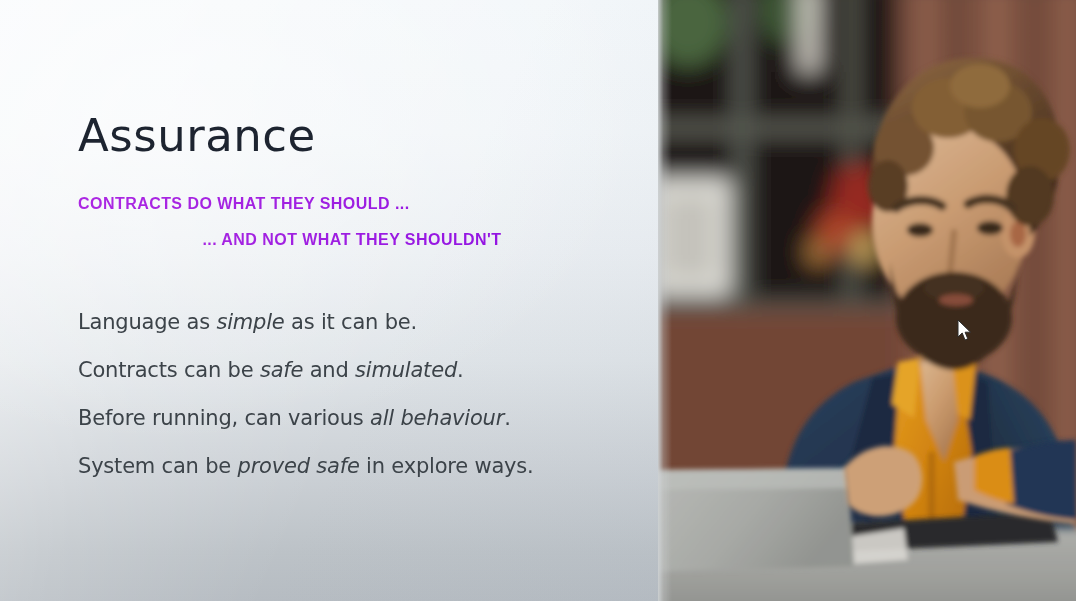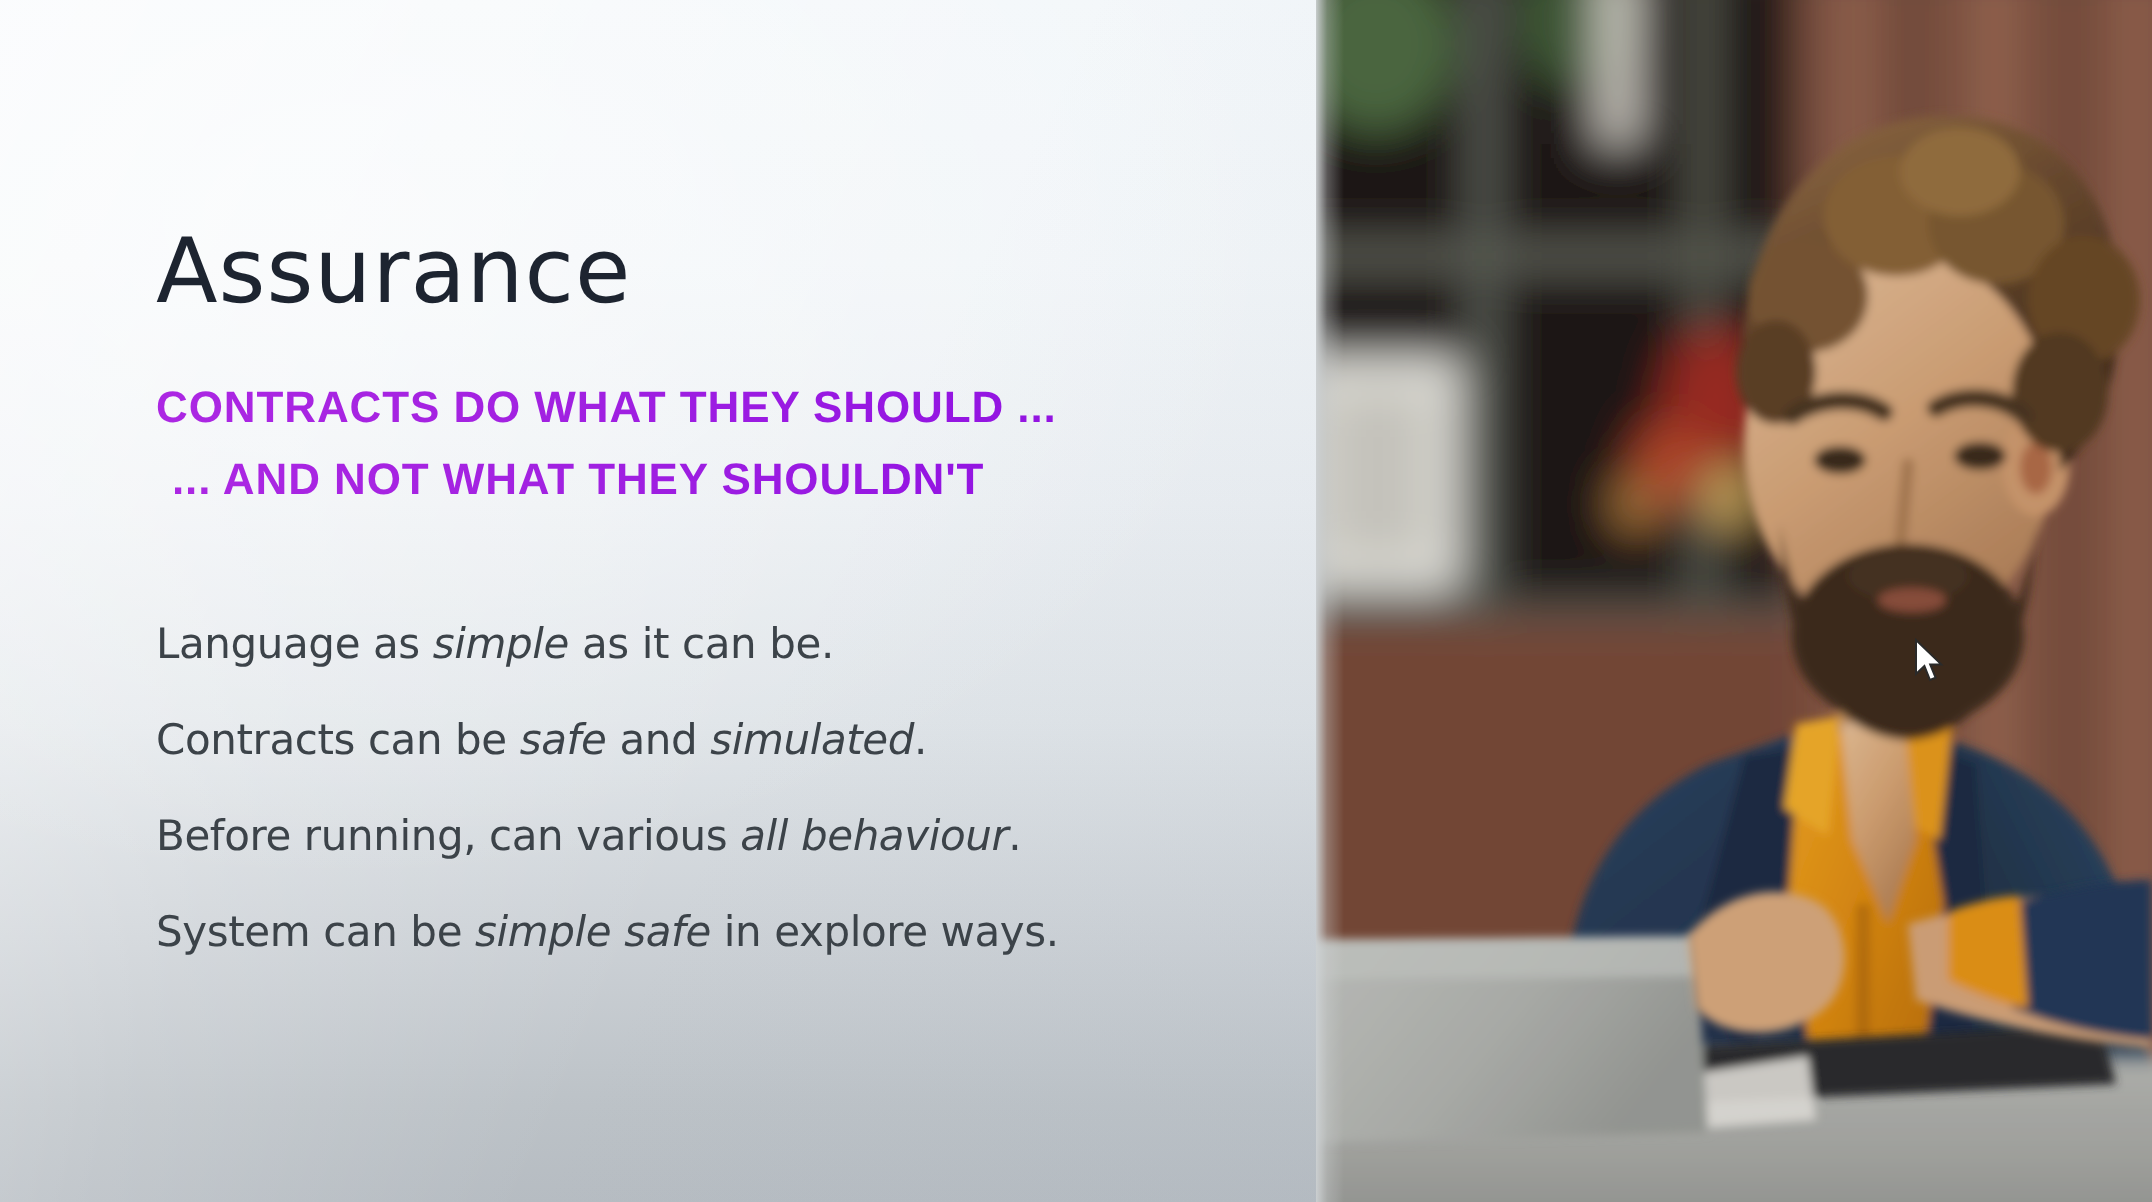--- a/index.html
+++ b/index.html
@@ -83,34 +83,34 @@
 
   
   #slide-subtitle {
     position: absolute;
     top: 186px;
     left: 0;
     width: 540px;
   }
   .subtitle-line {
     font-family: "Liberation Sans", sans-serif;
-    font-size: 22px;
+    font-size: 16px;
     font-weight: bold;
     letter-spacing: 0.45px;
     line-height: 36px;
     white-space: nowrap;
     background: linear-gradient(90deg, #a52ad8 0%, #9b24d6 38%, #8f19d6 72%, #8a14d4 100%);
     -webkit-background-clip: text;
     background-clip: text;
     color: transparent;
     -webkit-text-fill-color: transparent;
     text-shadow: none;
     filter: saturate(1.08);
   }
-  .subtitle-line.indented { padding-left: 8px; }
+  .subtitle-line.indented { padding-left: 8px; text-align: center; }
 
   
   #slide-body {
     position: absolute;
     top: 298px;
     left: 0;
     width: 545px;
   }
   .body-line {
     font-family: "DejaVu Sans", sans-serif;
@@ -169,21 +169,21 @@
         <div class="body-line">
           <span>Language as </span><em>simple</em><span> as it can be.</span>
         </div>
         <div class="body-line">
           <span>Contracts can be </span><em>safe</em><span> and </span><em>simulated</em><span>.</span>
         </div>
         <div class="body-line">
           <span>Before running, can various </span><em>all behaviour</em><span>.</span>
         </div>
         <div class="body-line">
-          <span>System can be </span><em>simple safe</em><span> in explore ways.</span>
+          <span>System can be </span><em>proved safe</em><span> in explore ways.</span>
         </div>
       </div>
 
     </div>
   </div>
 
   <div id="photo-panel">
     <svg id="photo-svg" viewBox="0 0 418 601" preserveAspectRatio="none">
       <defs>
         <filter id="blurBG" x="-15%" y="-15%" width="130%" height="130%">

